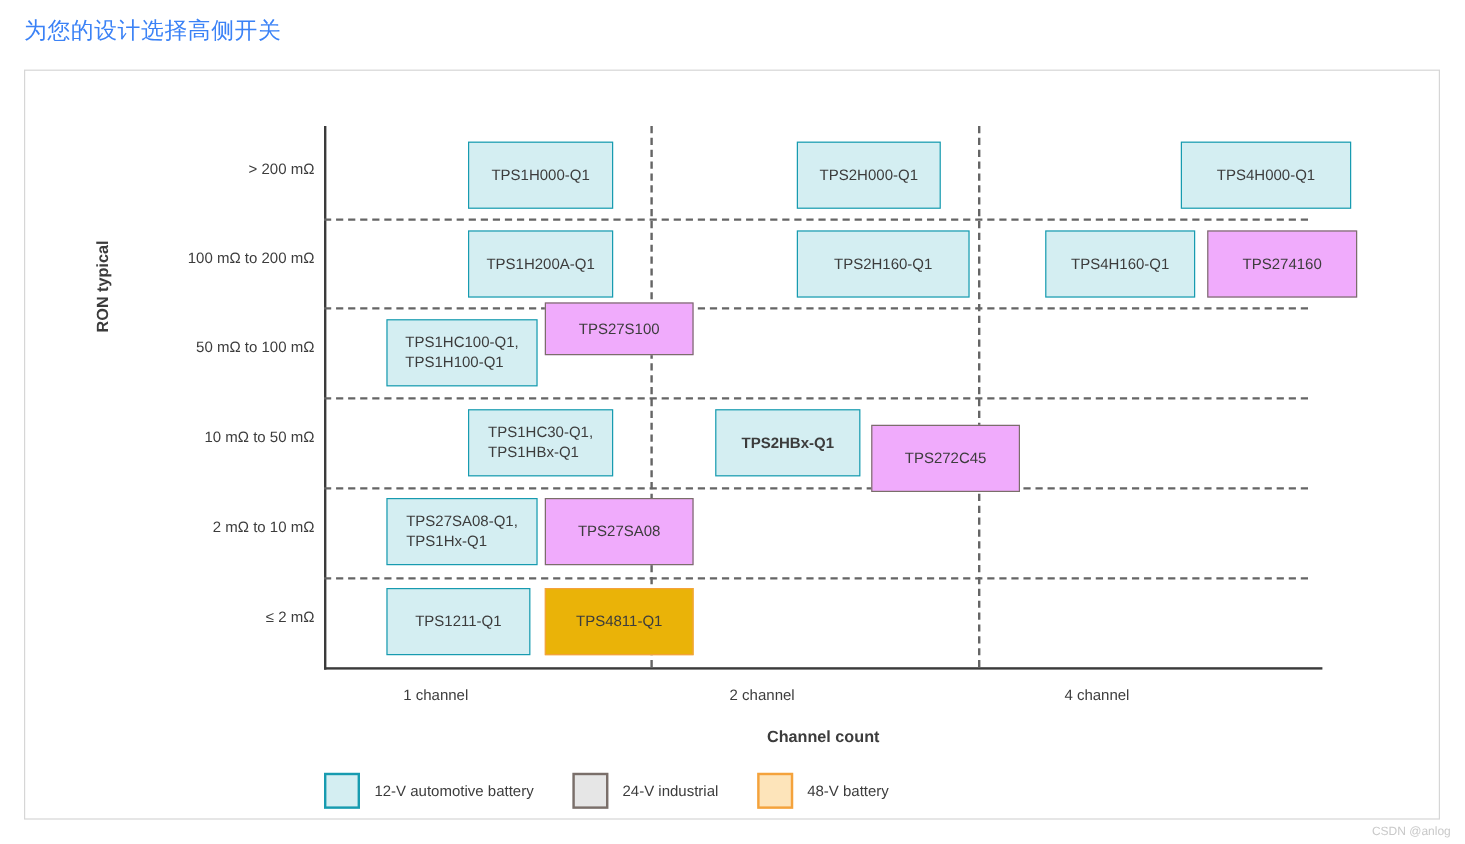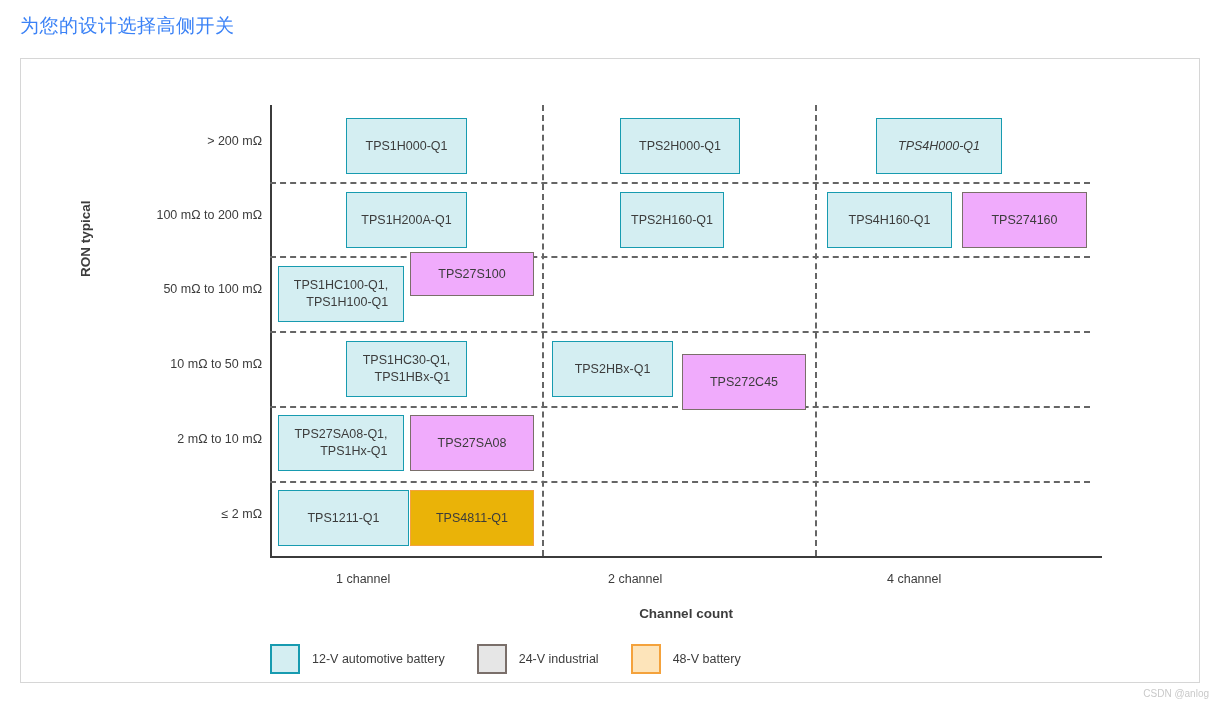--- a/index.html
+++ b/index.html
@@ -128,25 +128,26 @@
 
   
   .cell-box {
     position: absolute;
     box-sizing: border-box;
     display: flex;
     align-items: center;
     justify-content: center;
     font-size: 12.5px;
     line-height: 1.35;
-    text-align: right;
+    text-align: left;
     color: #3c3c3c;
     border-width: 1.5px;
     border-style: solid;
     white-space: pre-line;
+    margin-left: 44px;
   }
   .type-auto12 {
     background: #d4eef2;
     border-color: #179bb0;
   }
   .type-ind24 {
     background: #f0abfc;
     border-color: #7a6f6a;
   }
   .type-batt48 {
@@ -216,36 +217,36 @@
 <div id="grid-layer">
     <div class="row-divider" style="top: 182px;"></div>
     <div class="row-divider" style="top: 256px;"></div>
     <div class="row-divider" style="top: 331px;"></div>
     <div class="row-divider" style="top: 406px;"></div>
     <div class="row-divider" style="top: 481px;"></div>
     <div class="col-divider" style="left: 542px;"></div>
     <div class="col-divider" style="left: 815px;"></div>
     <div class="cell-box type-auto12" style="left: 346px; top: 118px; width: 121px; height: 56px;">TPS1H000-Q1</div>
     <div class="cell-box type-auto12" style="left: 620px; top: 118px; width: 120px; height: 56px;">TPS2H000-Q1</div>
-    <div class="cell-box type-auto12" style="left: 876px; top: 118px; width: 126px; height: 56px; font-style: italic;">TPS4H000-Q1</div>
+    <div class="cell-box type-auto12" style="left: 940px; top: 118px; width: 142px; height: 56px;">TPS4H000-Q1</div>
     <div class="cell-box type-auto12" style="left: 346px; top: 192px; width: 121px; height: 56px;">TPS1H200A-Q1</div>
-    <div class="cell-box type-auto12" style="left: 620px; top: 192px; width: 104px; height: 56px;">TPS2H160-Q1</div>
+    <div class="cell-box type-auto12" style="left: 620px; top: 192px; width: 144px; height: 56px;">TPS2H160-Q1</div>
     <div class="cell-box type-auto12" style="left: 827px; top: 192px; width: 125px; height: 56px;">TPS4H160-Q1</div>
     <div class="cell-box type-ind24" style="left: 962px; top: 192px; width: 125px; height: 56px;">TPS274160</div>
     <div class="cell-box type-auto12" style="left: 278px; top: 266px; width: 126px; height: 56px;">TPS1HC100-Q1,
 TPS1H100-Q1</div>
     <div class="cell-box type-ind24" style="left: 410px; top: 252px; width: 124px; height: 44px;">TPS27S100</div>
     <div class="cell-box type-auto12" style="left: 346px; top: 341px; width: 121px; height: 56px;">TPS1HC30-Q1,
 TPS1HBx-Q1</div>
-    <div class="cell-box type-auto12" style="left: 552px; top: 341px; width: 121px; height: 56px;">TPS2HBx-Q1</div>
+    <div class="cell-box type-auto12" style="left: 552px; top: 341px; width: 121px; height: 56px; font-weight: bold;">TPS2HBx-Q1</div>
     <div class="cell-box type-ind24" style="left: 682px; top: 354px; width: 124px; height: 56px;">TPS272C45</div>
     <div class="cell-box type-auto12" style="left: 278px; top: 415px; width: 126px; height: 56px;">TPS27SA08-Q1,
 TPS1Hx-Q1</div>
     <div class="cell-box type-ind24" style="left: 410px; top: 415px; width: 124px; height: 56px;">TPS27SA08</div>
-    <div class="cell-box type-auto12" style="left: 278px; top: 490px; width: 131px; height: 56px;">TPS1211-Q1</div>
+    <div class="cell-box type-auto12" style="left: 278px; top: 490px; width: 120px; height: 56px;">TPS1211-Q1</div>
     <div class="cell-box type-batt48" style="left: 410px; top: 490px; width: 124px; height: 56px;">TPS4811-Q1</div>
   </div>
 
 <div id="x-ticks">
     <div class="x-tick" style="left: 336px; width: 140px;">1 channel</div>
     <div class="x-tick" style="left: 608px; width: 140px;">2 channel</div>
     <div class="x-tick" style="left: 887px; width: 140px;">4 channel</div>
   </div>
 <div id="x-axis-title">Channel count</div>
 

